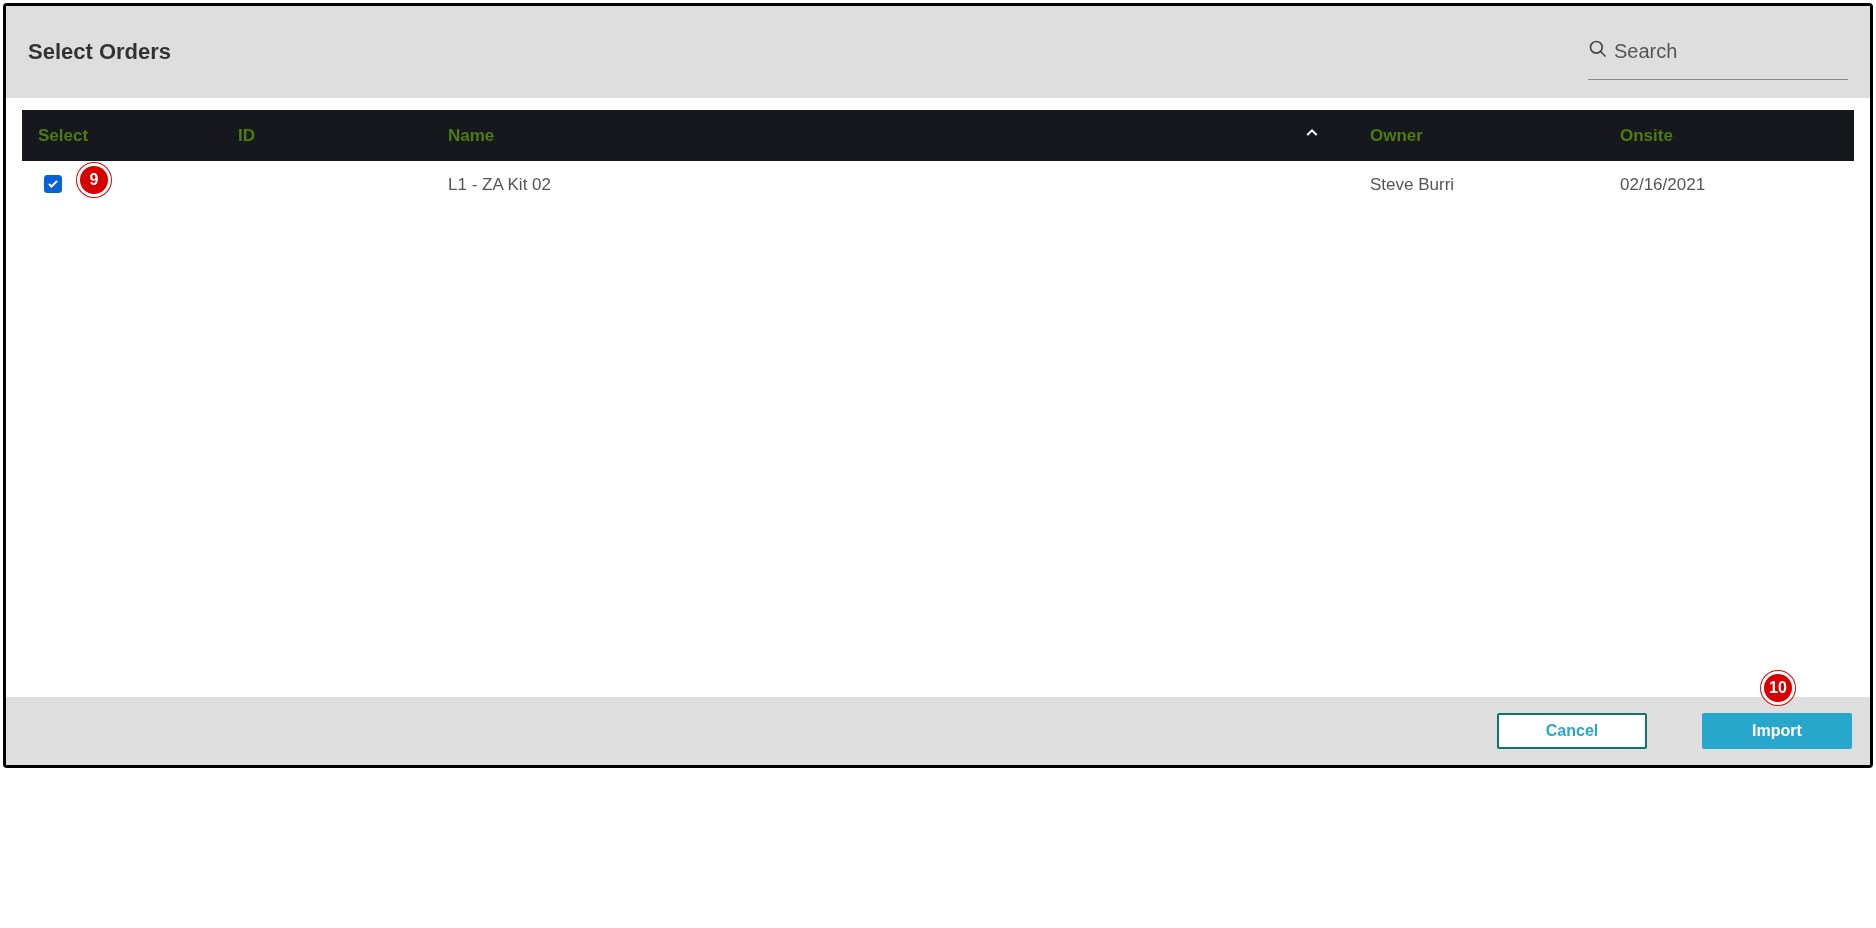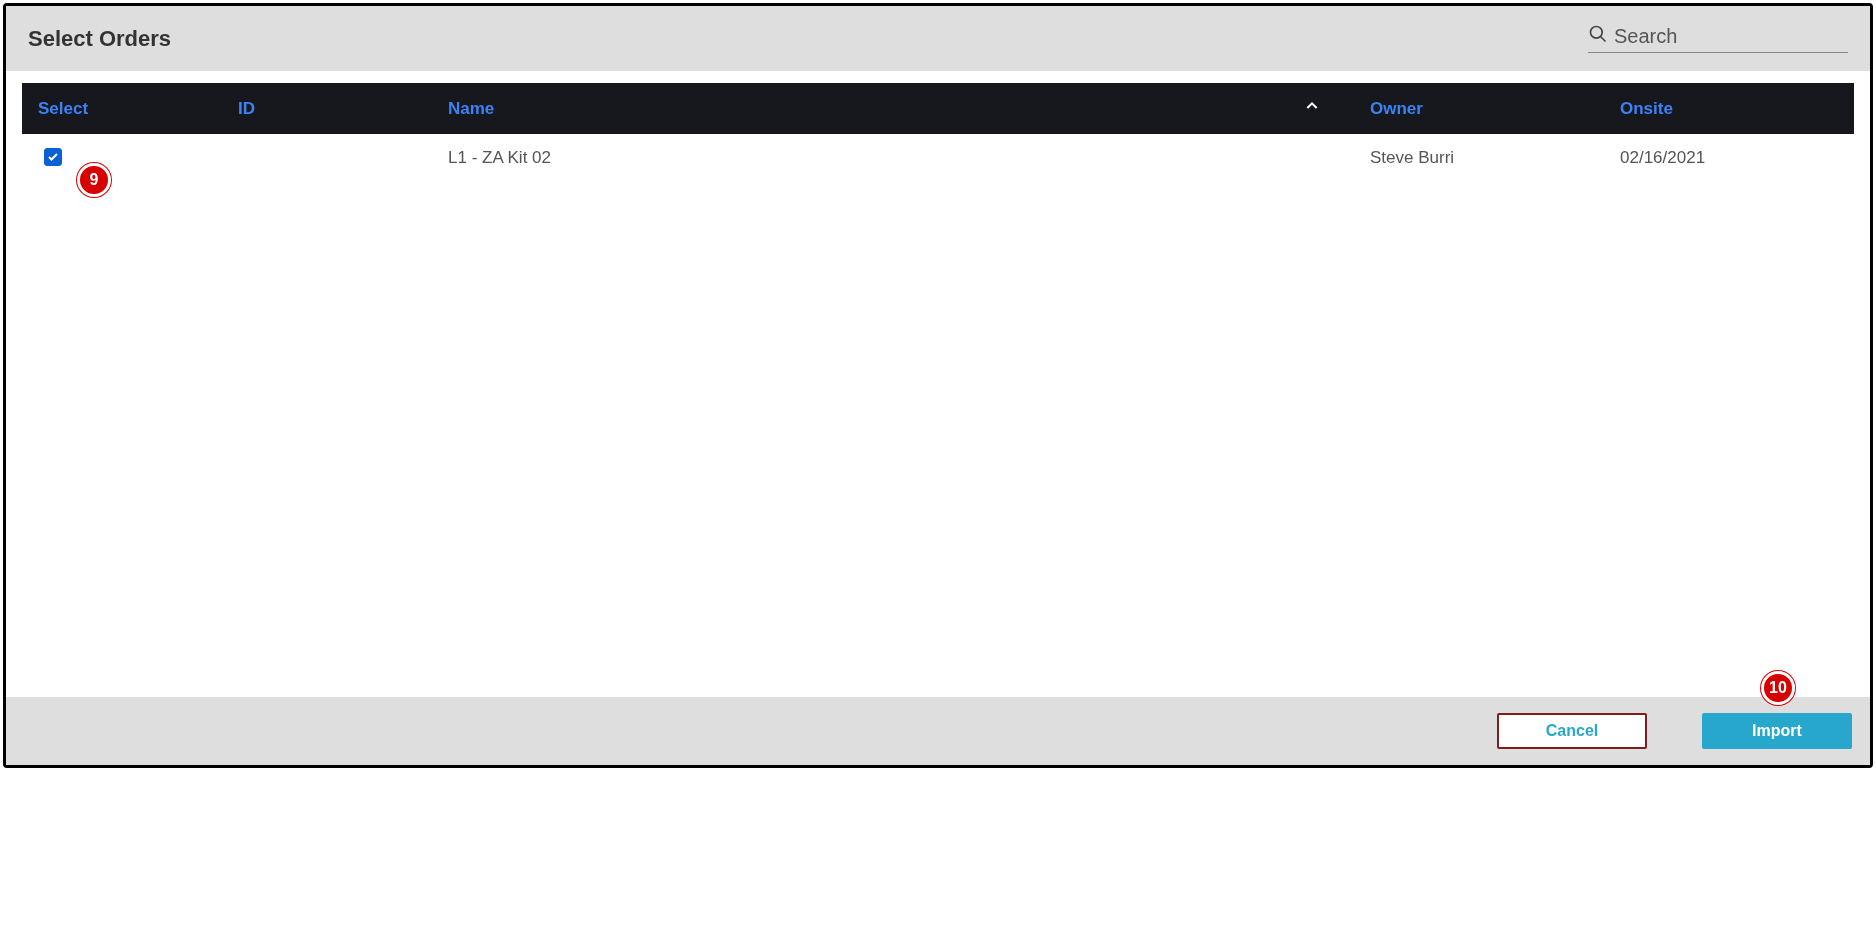--- a/index.html
+++ b/index.html
@@ -31,22 +31,23 @@
       justify-content: space-between;
     }
     .header-title {
       font-size: 22px;
       font-weight: 600;
       color: #333;
     }
     .search-wrap {
       display: flex;
       border-bottom: 1px solid #888;
-      padding-bottom: 4px;
+      padding-bottom: 16px;
       width: 260px;
+      margin-top: 15px;
     }
     .search-icon {
       margin-right: 6px;
       color: #555;
     }
     .search-input {
       border: none;
       background: transparent;
       font-size: 20px;
       color: #444;
@@ -60,21 +61,21 @@
       flex: 1;
       padding: 12px 16px 0 16px;
       overflow: auto;
     }
     table {
       width: 100%;
       border-collapse: collapse;
     }
     thead tr {
       background: #17181e;
-      color: #3b82f6;
+      color: #4d7c0f;
     }
     th {
       text-align: left;
       font-size: 17px;
       font-weight: 600;
       padding: 15px 16px;
       white-space: nowrap;
     }
     th.col-select { width: 200px; }
     th.col-id { width: 210px; }
@@ -130,21 +131,21 @@
       min-width: 150px;
       padding: 7px 20px;
       font-size: 16px;
       font-weight: 600;
       border-radius: 2px;
       cursor: pointer;
       text-align: center;
     }
     .btn-cancel {
       background: #fff;
-      border: 2px solid #7f1d1d;
+      border: 2px solid #0f766e;
       color: #28a7cc;
     }
     .btn-import {
       background: #28a7cc;
       border: 2px solid #28a7cc;
       color: #fff;
       margin-left: 45px;
     }
     .marker {
       position: absolute;

